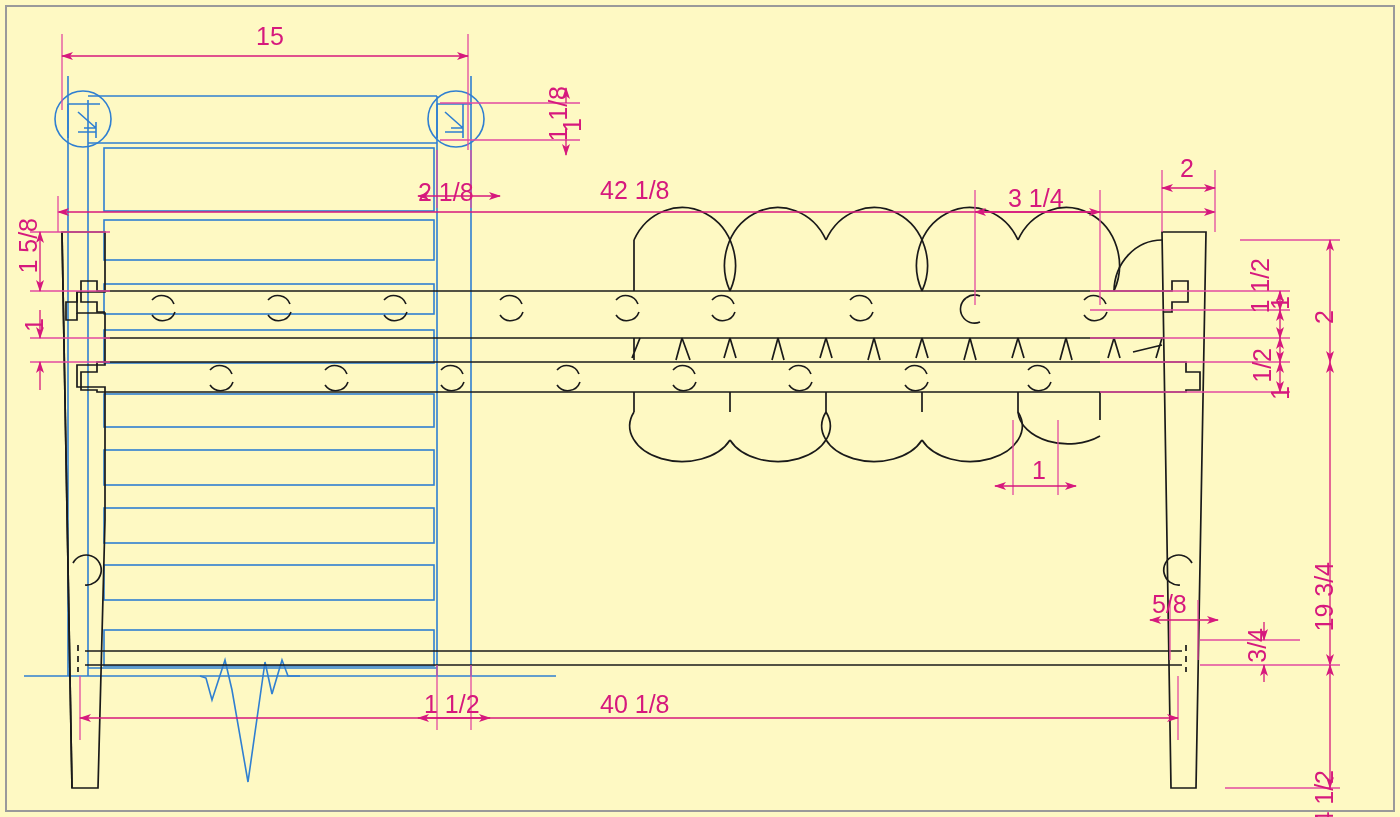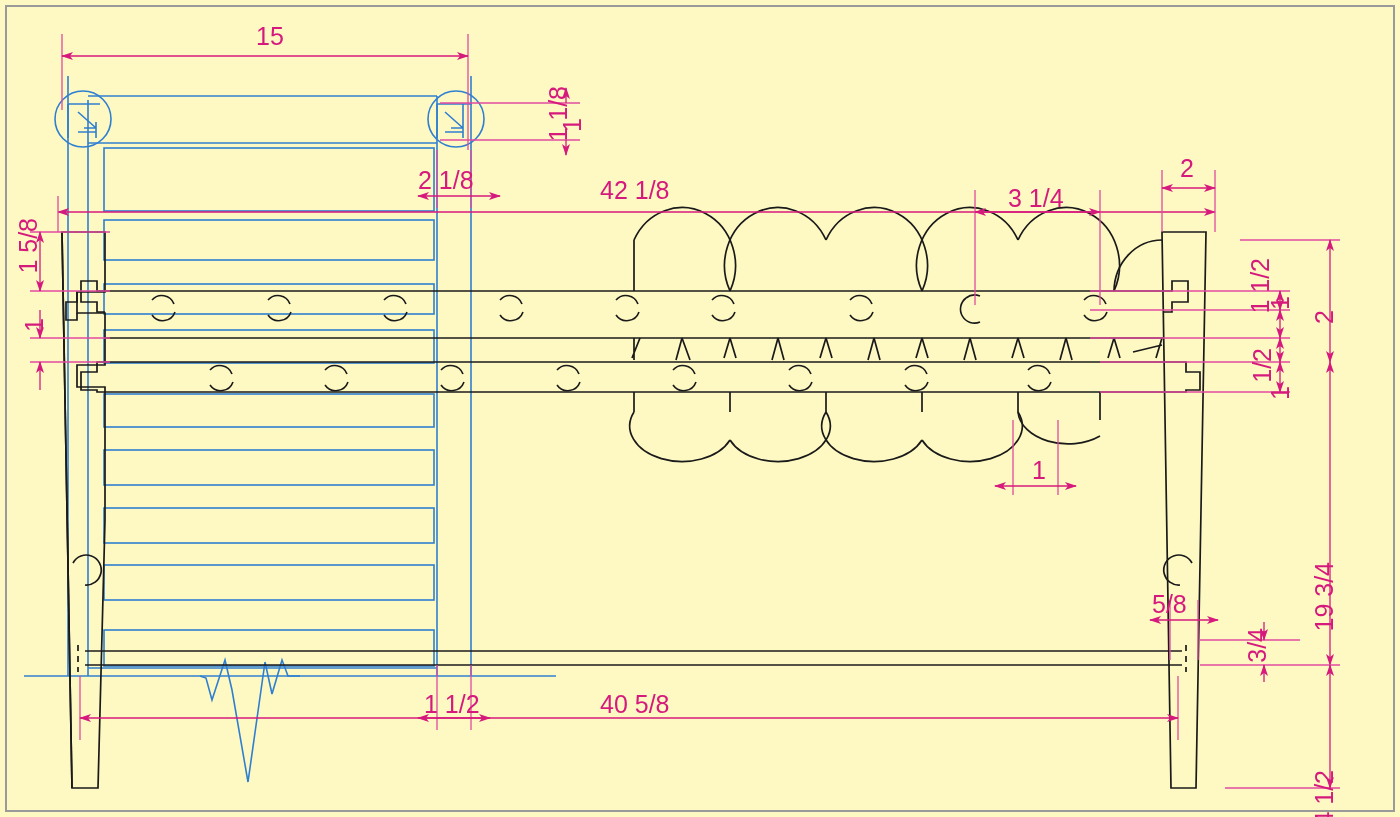--- a/index.html
+++ b/index.html
@@ -319,21 +319,21 @@
       <line x1="80" y1="718" x2="1178" y2="718" stroke="#d6197d" marker-start="url(#arrL)" marker-end="url(#arrR)"></line>
     </g>
   </svg>
 
   <div class="dimtext" style="left:256px;top:24px;">15</div>
 
   <div class="dimtext vert" style="left:546px;top:86px;transform:rotate(-90deg) translate(-100%,0);">1 1/8</div>
 
   <div class="dimtext vert" style="left:560px;top:118px;transform:rotate(-90deg) translate(-100%,0);">1</div>
 
-  <div class="dimtext" style="left:418px;top:168px;text-align:center;">2 1/8</div>
+  <div class="dimtext" style="left:418px;top:180px;text-align:center;">2 1/8</div>
 
   <div class="dimtext" style="left:600px;top:178px;">42 1/8</div>
 
   <div class="dimtext" style="left:1008px;top:186px;text-align:center;">3 1/4</div>
 
   <div class="dimtext" style="left:1180px;top:156px;">2</div>
 
   <div class="dimtext vert" style="left:16px;top:218px;transform:rotate(-90deg) translate(-100%,0);">1 5/8</div>
 
   <div class="dimtext vert" style="left:22px;top:318px;transform:rotate(-90deg) translate(-100%,0);">1</div>
@@ -351,17 +351,17 @@
   <div class="dimtext" style="left:1032px;top:458px;">1</div>
 
   <div class="dimtext vert" style="left:1312px;top:562px;transform:rotate(-90deg) translate(-100%,0);">19 3/4</div>
 
   <div class="dimtext" style="left:1152px;top:592px;">5/8</div>
 
   <div class="dimtext vert" style="left:1245px;top:628px;transform:rotate(-90deg) translate(-100%,0);">3/4</div>
 
   <div class="dimtext" style="left:424px;top:692px;">1 1/2</div>
 
-  <div class="dimtext" style="left:600px;top:692px;">40 5/8</div>
+  <div class="dimtext" style="left:600px;top:692px;">40 1/8</div>
 
   <div class="dimtext vert" style="left:1312px;top:770px;transform:rotate(-90deg) translate(-100%,0);">4 1/2</div>
 
 </div>
 
 </body></html>

